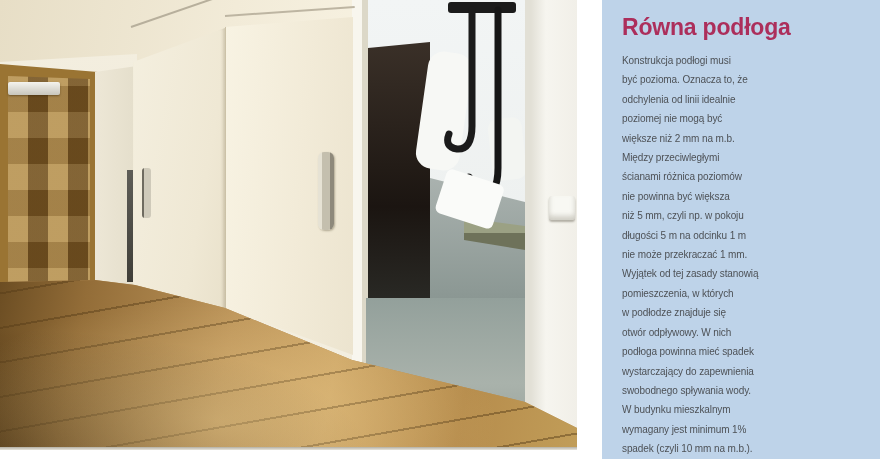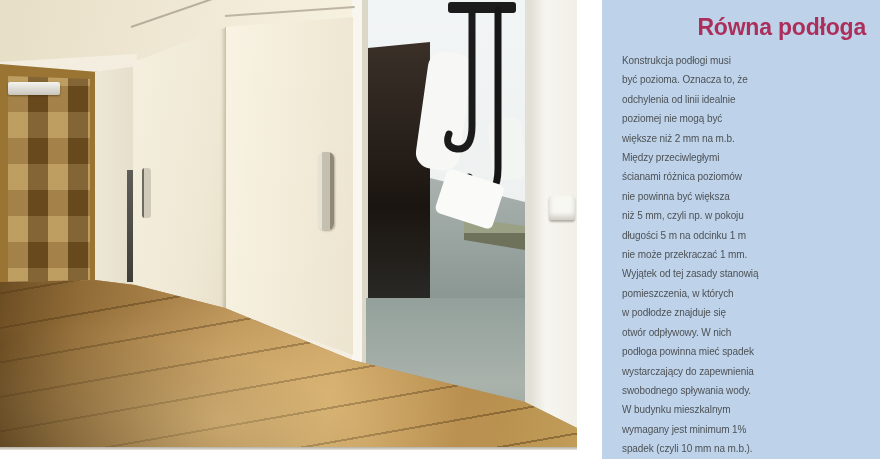--- a/index.html
+++ b/index.html
@@ -85,21 +85,21 @@
       repeating-linear-gradient(170deg, rgba(0,0,0,0) 0 32px, rgba(84,58,22,.45) 32px 34px),
       linear-gradient(100deg,#6A4C22 0%,#936D38 15%,#BC9459 40%,#CCA566 58%,#B68C4C 80%,#C19D58 100%);
     clip-path:polygon(0 22px,95px 20px,135px 25px,225px 48px,352px 100px,525px 142px,577px 168px,577px 190px,0 190px);}
   .photo-bottom-shadow{left:0;top:447px;width:577px;height:3px;
     background:linear-gradient(180deg,#B3AFA3,#E8E5DD);}
 
   
   .text-panel{position:absolute;left:602px;top:0;width:278px;height:459px;
     background:var(--panel-bg,#BED3E9);box-sizing:border-box;padding:10px 14px 0 20px;}
   .panel-title{margin:4px 0 10px 0;font-size:23px;font-weight:700;letter-spacing:-0.2px;
-    color:var(--title,#AC2E5B);text-align:right;}
+    color:var(--title,#AC2E5B);}
   .panel-body{white-space:pre-line;font-size:10px;line-height:19.4px;
     color:var(--body-text,#4D5156);letter-spacing:-0.1px;}
 </style>
 </head>
 <body>
 
 <div class="stage">
 
   <div class="photo">
     <div class="ceiling"></div>

